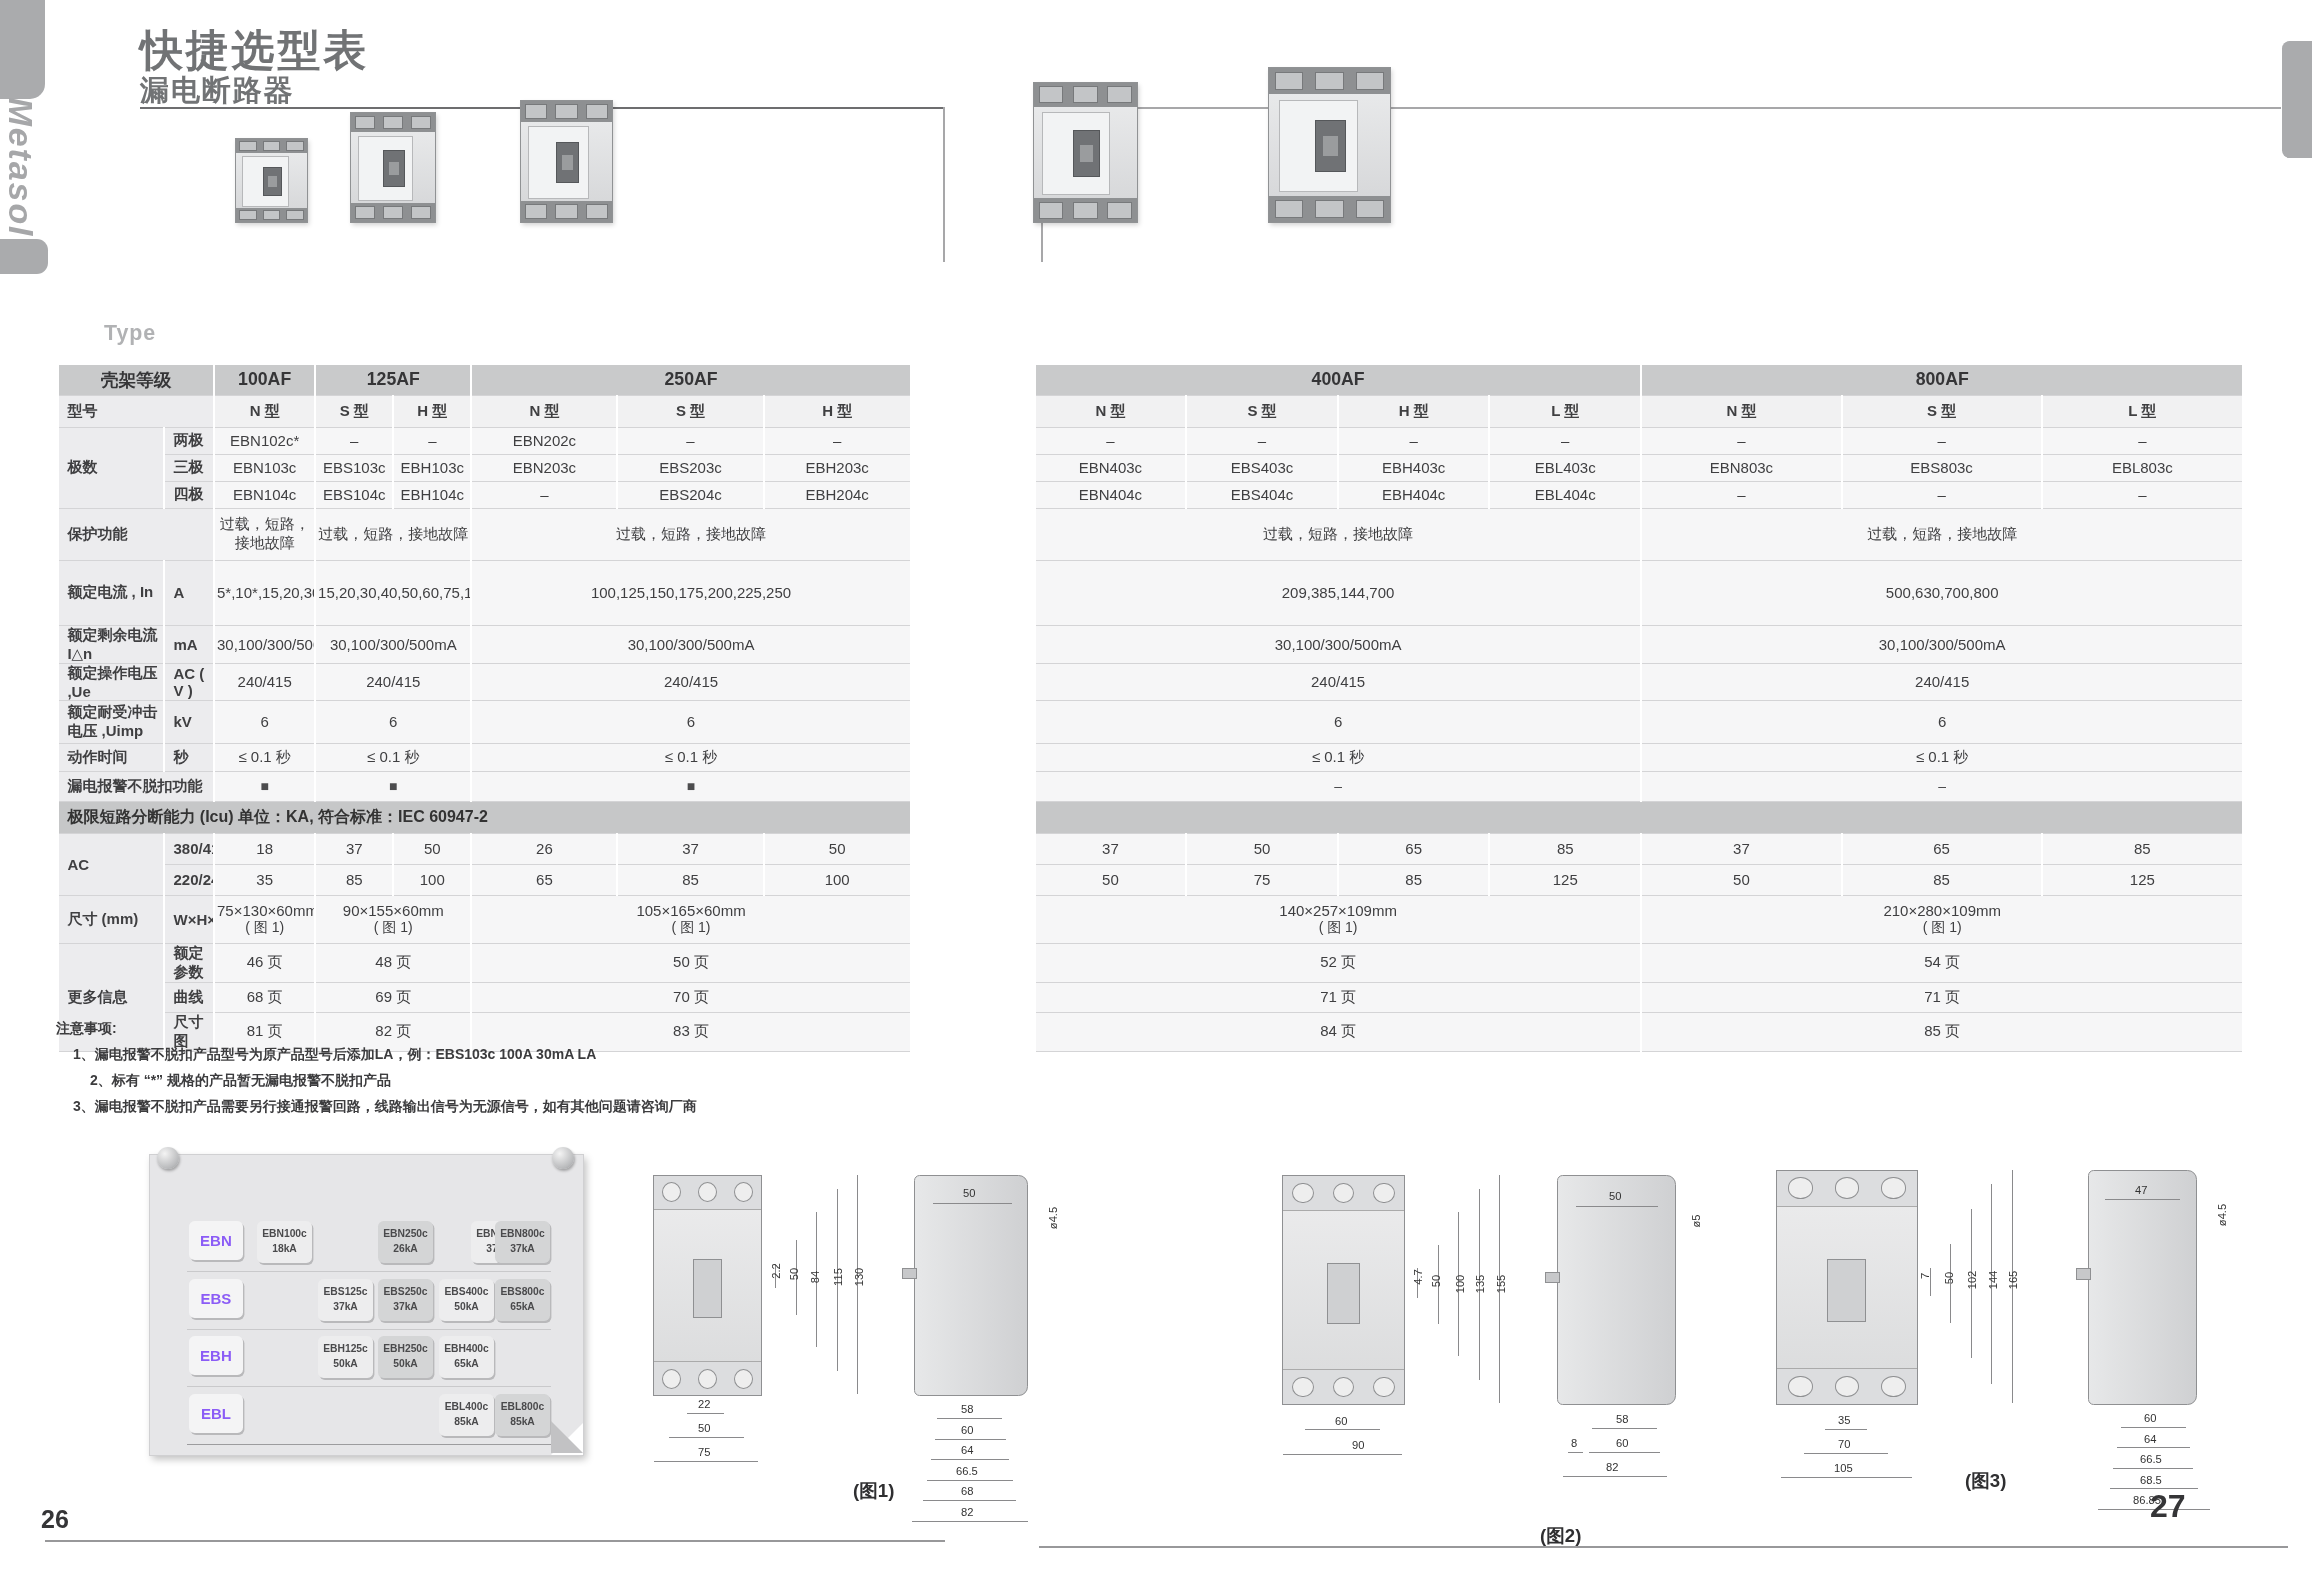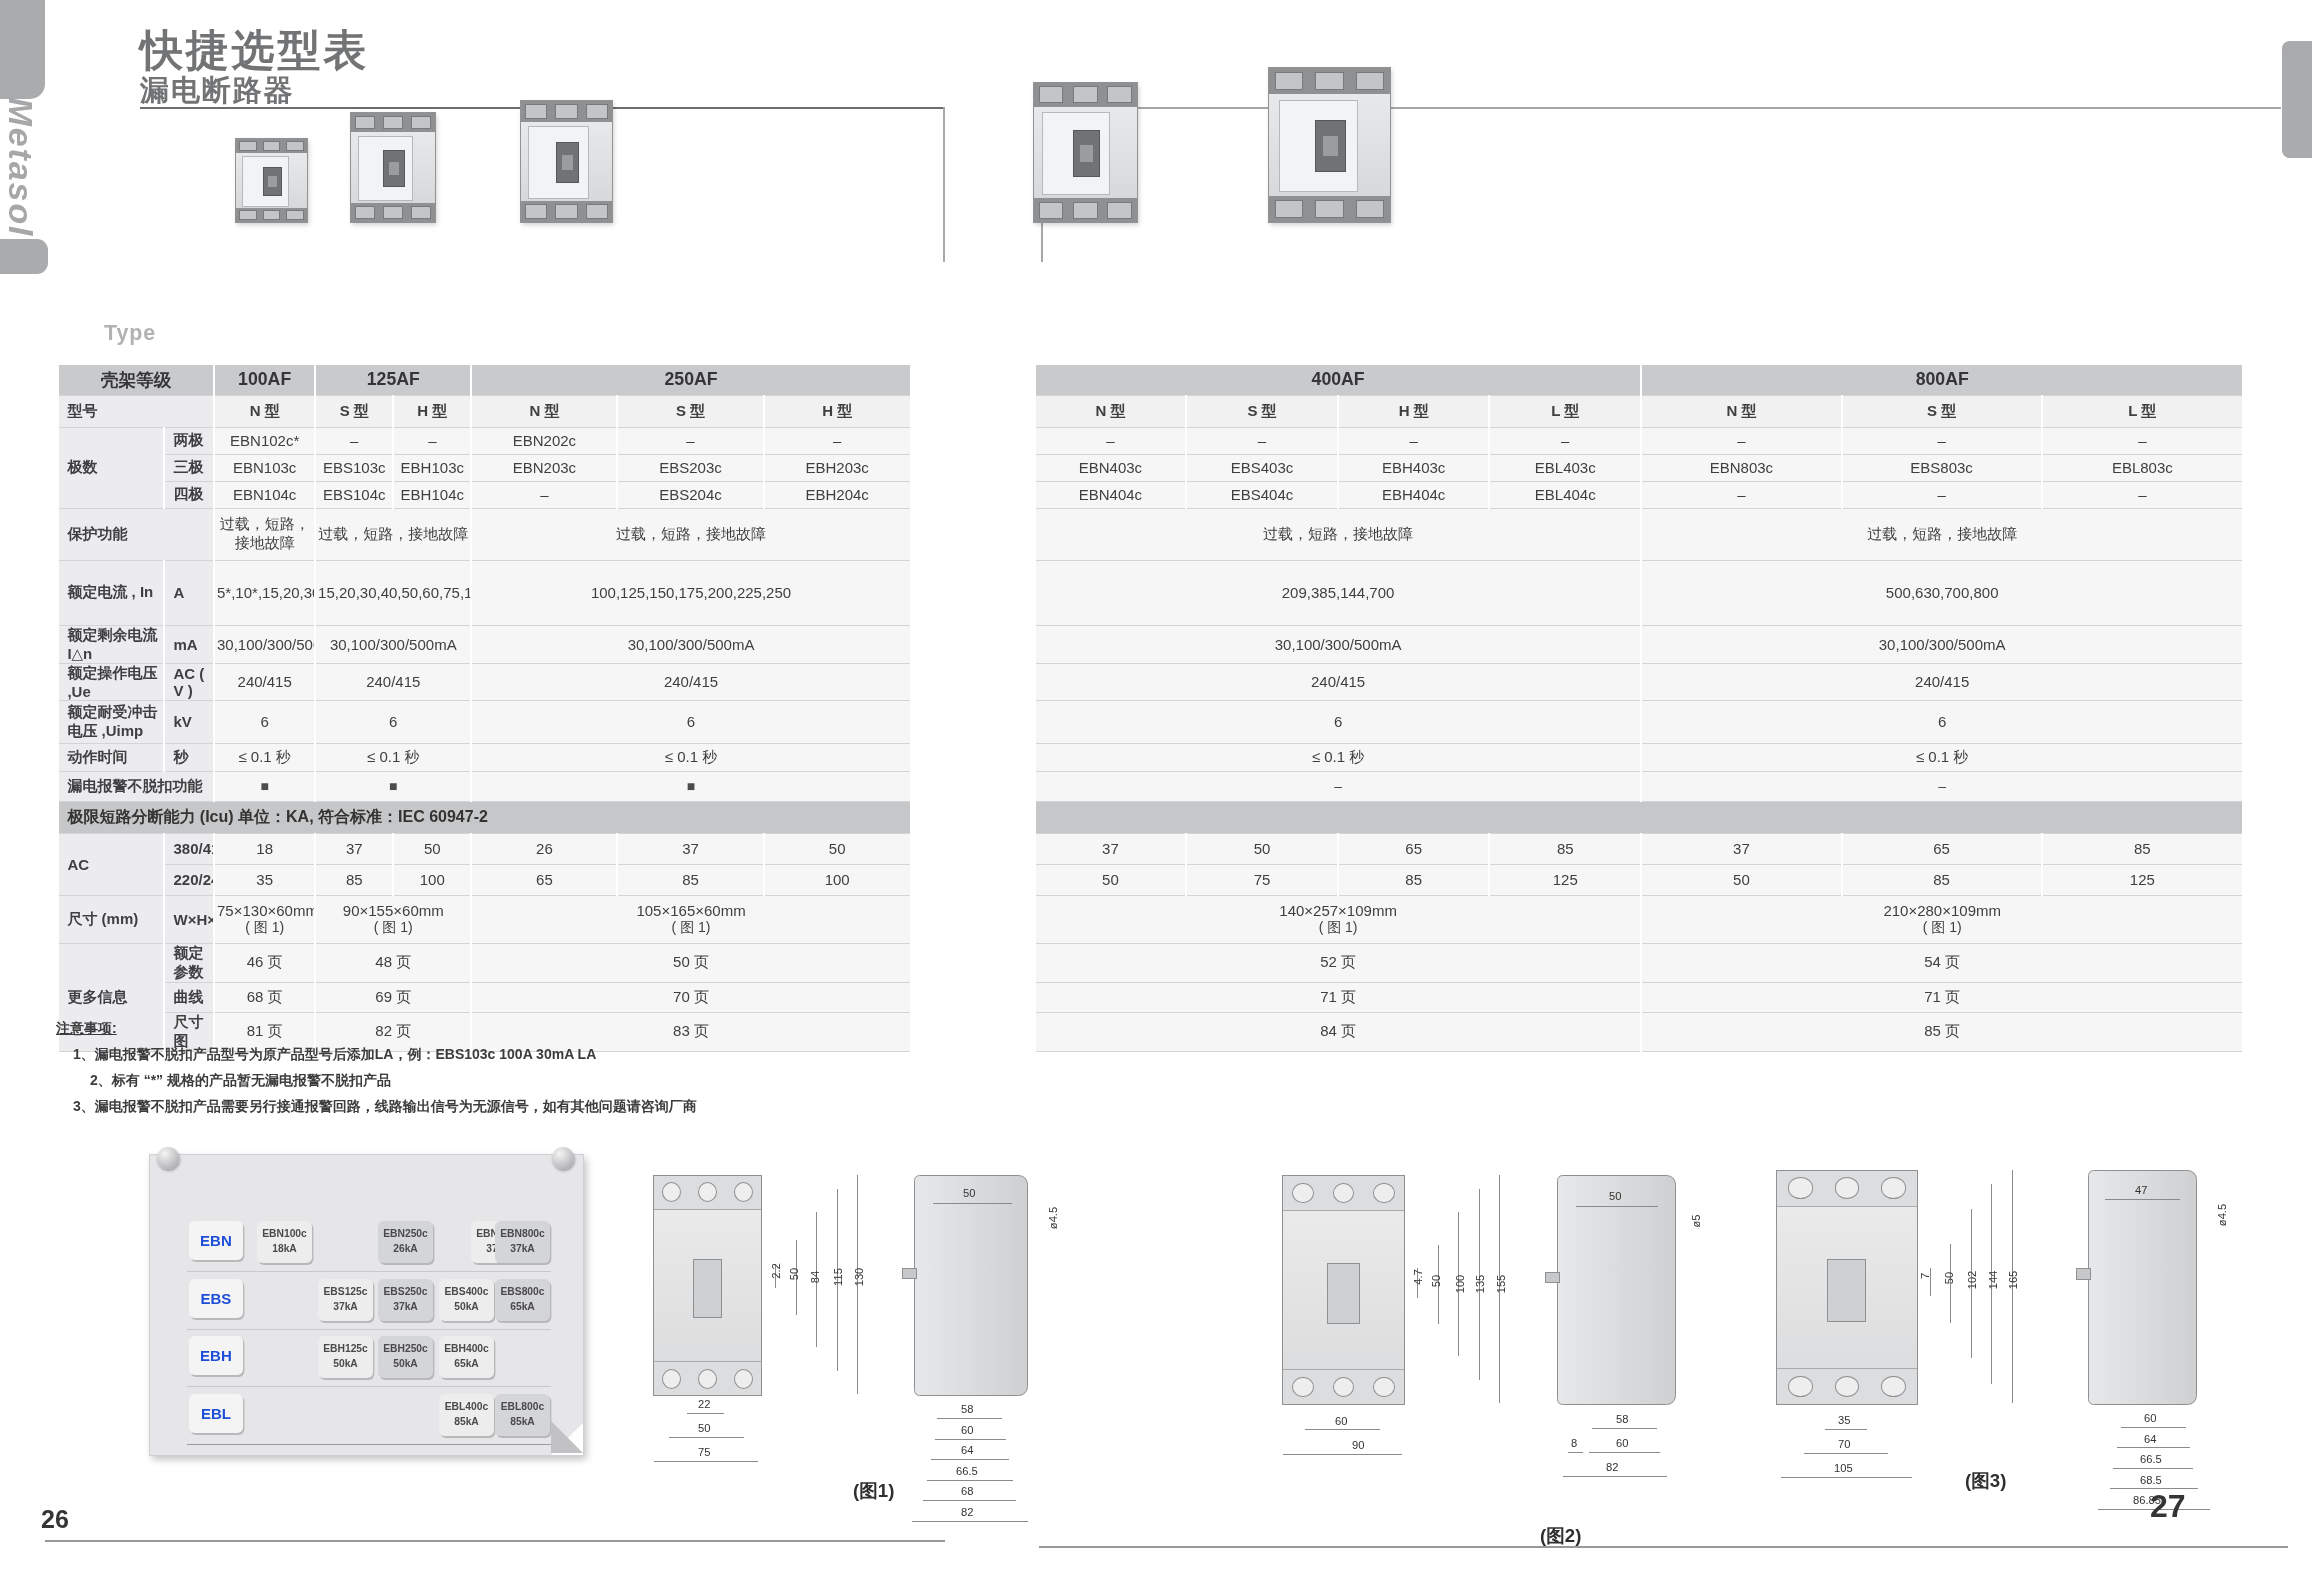--- a/index.html
+++ b/index.html
@@ -58,21 +58,21 @@
   #np-head{position:absolute;left:37px;top:15px;width:364px;height:41px;background:#9a9b9d;display:flex;}
   .np-h{flex:0 0 61px;color:#fff;font-weight:bold;font-size:13px;display:flex;align-items:center;justify-content:center;
         border-left:0.9px dashed #fff;}
   .np-h.corner{flex:0 0 61px;border-left:none;position:relative;}
   .np-h.corner .af{position:absolute;right:4.7px;top:2.8px;font-size:12px;}
   .np-h.corner .ty{position:absolute;left:3.7px;bottom:2.8px;font-size:12px;}
   .np-h.corner:after{content:"";position:absolute;left:-5.6px;top:-7.5px;width:86px;height:0.9px;background:#fff;
                      transform:rotate(33deg);transform-origin:0 0;}
   .np-row{position:absolute;left:37px;width:364px;height:58px;border-bottom:0.9px solid #c9c9cb;}
   .np-lab{position:absolute;left:1.9px;top:8.4px;width:54px;height:39px;background:#f4f4f5;border-radius:5.6px;
-          box-shadow:1.4px 1.9px 0 #b9b9bb;font-weight:bold;font-size:15px;color:#1d4ed8;
+          box-shadow:1.4px 1.9px 0 #b9b9bb;font-weight:bold;font-size:15px;color:#8b5cf6;
           display:flex;align-items:center;justify-content:center;}
   .chip{position:absolute;top:7.5px;width:55px;height:42px;background:#ededee;border-radius:5.6px;
         box-shadow:1.4px 1.9px 0 #b9b9bb;font-size:10.3px;font-weight:bold;color:#4a4a4c;line-height:1.45;
         display:flex;flex-direction:column;align-items:center;justify-content:center;}
   .chip.dark{background:#d4d5d6;}
   #np-curl{position:absolute;right:0;bottom:0;width:0;height:0;border-style:solid;
            border-width:0 0 32px 32px;border-color:transparent transparent #fff transparent;}
   #np-curl:before{content:"";position:absolute;left:-32px;top:-1.9px;width:0;height:0;border-style:solid;
            border-width:32px 0 0 32px;border-color:transparent transparent transparent #c2c2c4;}
 
@@ -446,21 +446,21 @@
       <td>81 页</td>
       <td colspan="2">82 页</td>
       <td colspan="3">83 页</td>
       <td class="gapcol"></td>
       <td colspan="4">84 页</td>
       <td colspan="3">85 页</td>
     </tr>
   </tbody>
     </table>
 
-  <div class="note" style="left:56px;top:1020px;text-decoration:underline;">注意事项:</div>
+  <div class="note" style="left:56px;top:1020px;">注意事项:</div>
   <div class="note" style="left:73px;top:1046px;">1、漏电报警不脱扣产品型号为原产品型号后添加LA，例：EBS103c 100A 30mA LA</div>
   <div class="note" style="left:90px;top:1072px;">2、标有 “*” 规格的产品暂无漏电报警不脱扣产品</div>
   <div class="note" style="left:73px;top:1098px;">3、漏电报警不脱扣产品需要另行接通报警回路，线路输出信号为无源信号，如有其他问题请咨询厂商</div>
 
   <div class="pin" style="left:157px;top:1147px;"></div>
   <div class="pin" style="left:552px;top:1147px;"></div>
   <div id="notepad">
     <div class="np-row" style="top:58px;">
       <div class="np-lab">EBN</div>
       <div class="chip" style="left:70px;">

